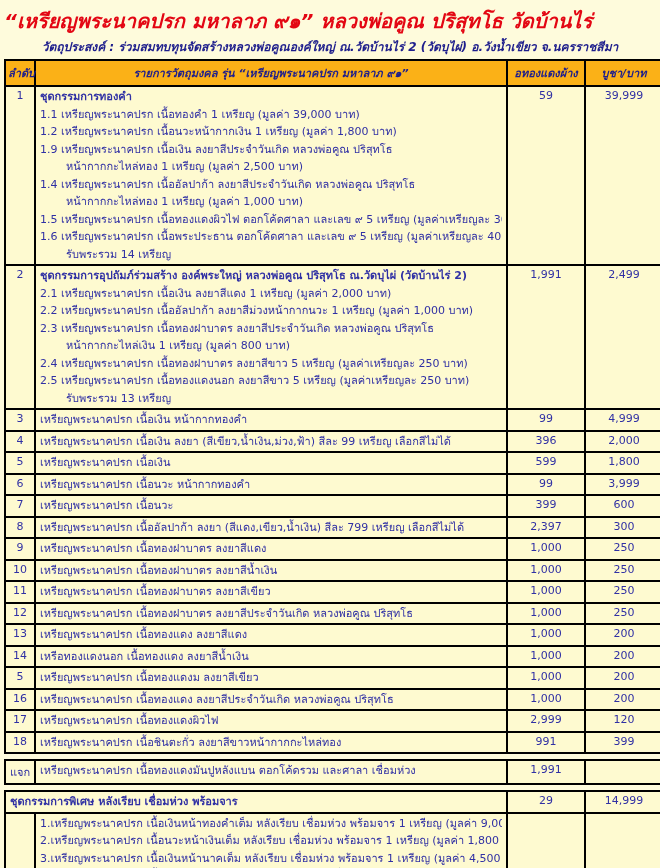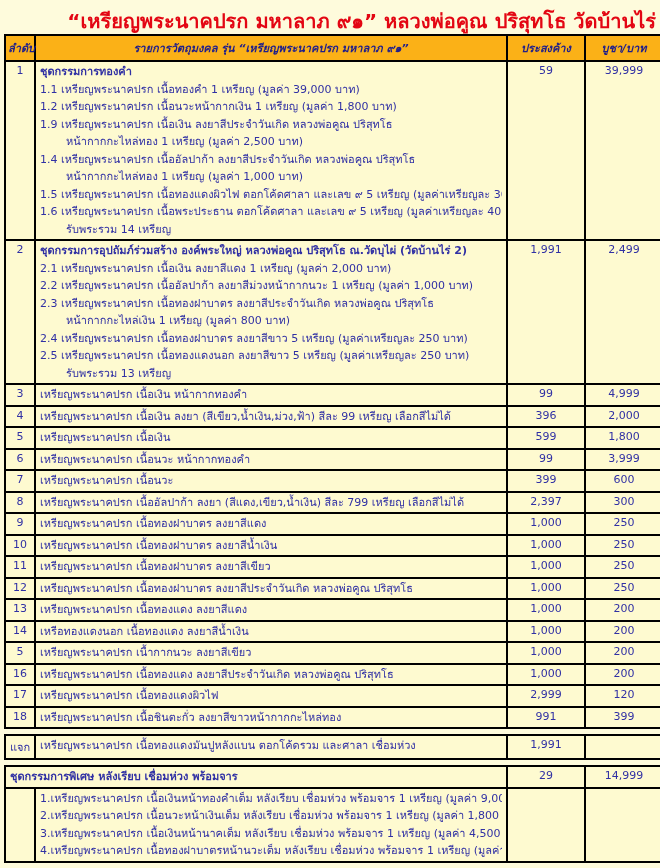--- a/index.html
+++ b/index.html
@@ -6,23 +6,24 @@
   html,body { width:660px; }
   body {
     height:868px;
     overflow:hidden;
     background:#FEFBDC;
     font-family:"DejaVu Sans","Liberation Sans",sans-serif;
     color:#3030A4;
   }
   .page { padding:4px 4px 0 4px; }
   .title {
-    text-align:right;
+    text-align:left;
     color:#E30613;
     font-weight:bold;
+    font-style:italic;
     font-size:20px;
     line-height:26px;
     padding-top:4px;
   }
   .subtitle {
     text-align:center;
     color:#1E1E8C;
     font-weight:bold;
     font-style:italic;
     font-size:12px;
@@ -57,33 +58,34 @@
   .line.bold { font-weight:bold; }
   .line.indent { padding-left:26px; }
   td.merged .line.bold { font-weight:bold; }
 </style>
 </head>
 <body>
 
 <div class="page">
 
   <div class="title">“เหรียญพระนาคปรก มหาลาภ ๙๑”  หลวงพ่อคูณ ปริสุทโธ วัดบ้านไร่</div>
+  <div class="subtitle">วัตถุประสงค์ : ร่วมสมทบทุนจัดสร้างหลวงพ่อคูณองค์ใหญ่ ณ.วัดบ้านไร่ 2 (วัดบุไผ่) อ.วังน้ำเขียว จ.นครราชสีมา</div>
 
   <table class="sheet">
     <colgroup>
       <col style="width:30px">
         <col>
         <col style="width:78px">
         <col style="width:78px">
     </colgroup>
     <thead>
       <tr>
         <th>ลำดับ</th>
         <th>รายการวัตถุมงคล รุ่น “เหรียญพระนาคปรก มหาลาภ ๙๑”</th>
-        <th>ประสงค้าง</th>
+        <th>อทองแดงผ้าง</th>
         <th>บูชา/บาท</th>
       </tr>
     </thead>
     <tbody id="main-body">
         <tr>
           <td class="col-no">1</td>
           <td class="col-desc">
             <div class="line bold">ชุดกรรมการทองคำ</div>
             <div class="line">1.1 เหรียญพระนาคปรก เนื้อทองคำ 1 เหรียญ (มูลค่า 39,000 บาท)</div>
             <div class="line">1.2 เหรียญพระนาคปรก เนื้อนวะหน้ากากเงิน 1 เหรียญ (มูลค่า 1,800 บาท)</div>
@@ -205,21 +207,21 @@
           <td class="col-no">14</td>
           <td class="col-desc">
             <div class="line">เหรีอทองแดงนอก เนื้อทองแดง ลงยาสีน้ำเงิน</div>
           </td>
           <td class="col-num">1,000</td>
           <td class="col-num">200</td>
         </tr>
         <tr>
           <td class="col-no">5</td>
           <td class="col-desc">
-            <div class="line">เหรียญพระนาคปรก เนื้ากากนวะ ลงยาสีเขียว</div>
+            <div class="line">เหรียญพระนาคปรก เนื้อทองแดงม ลงยาสีเขียว</div>
           </td>
           <td class="col-num">1,000</td>
           <td class="col-num">200</td>
         </tr>
         <tr>
           <td class="col-no">16</td>
           <td class="col-desc">
             <div class="line">เหรียญพระนาคปรก เนื้อทองแดง ลงยาสีประจำวันเกิด หลวงพ่อคูณ ปริสุทโธ</div>
           </td>
           <td class="col-num">1,000</td>

